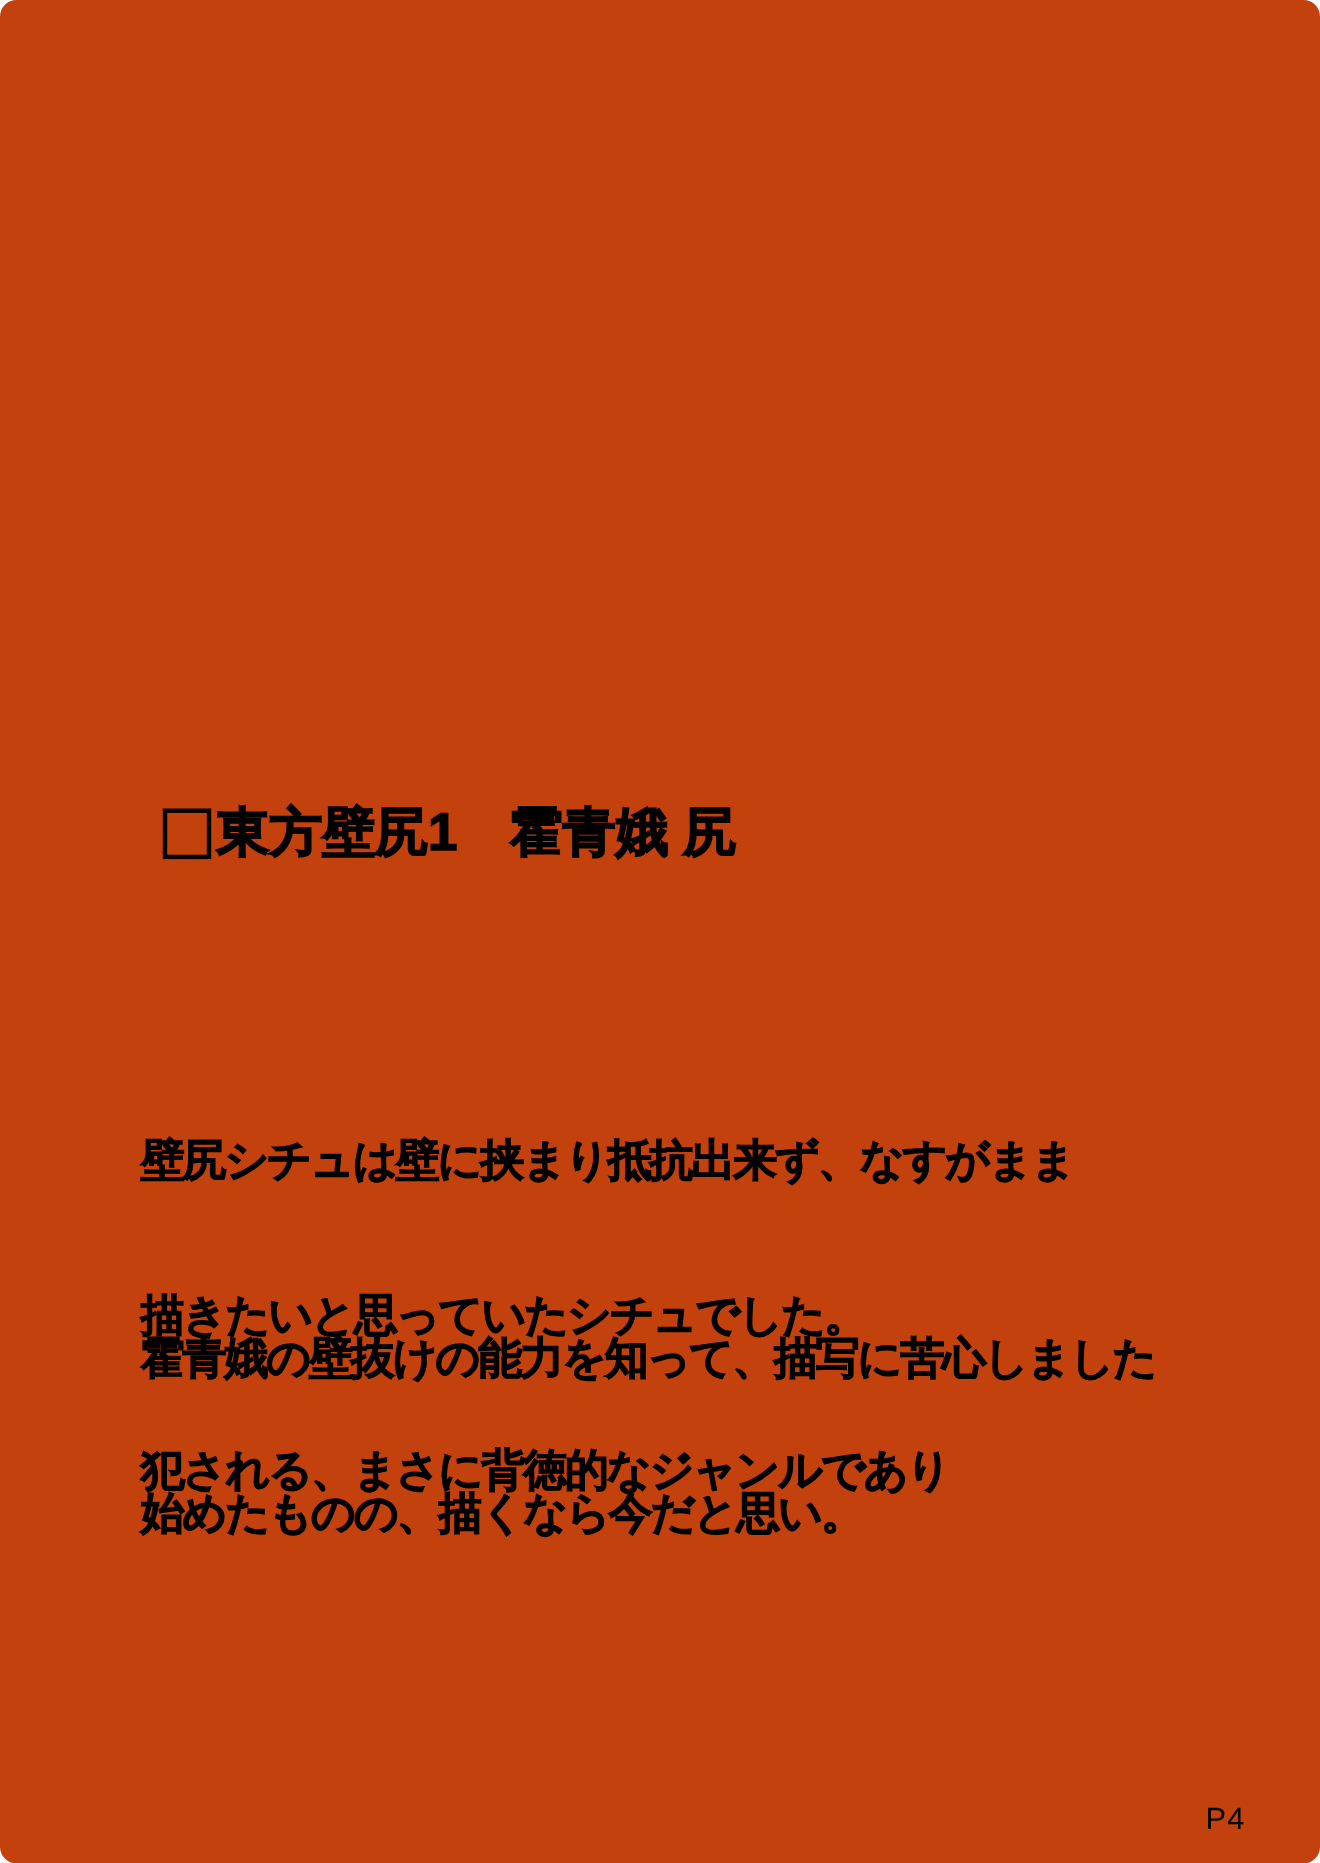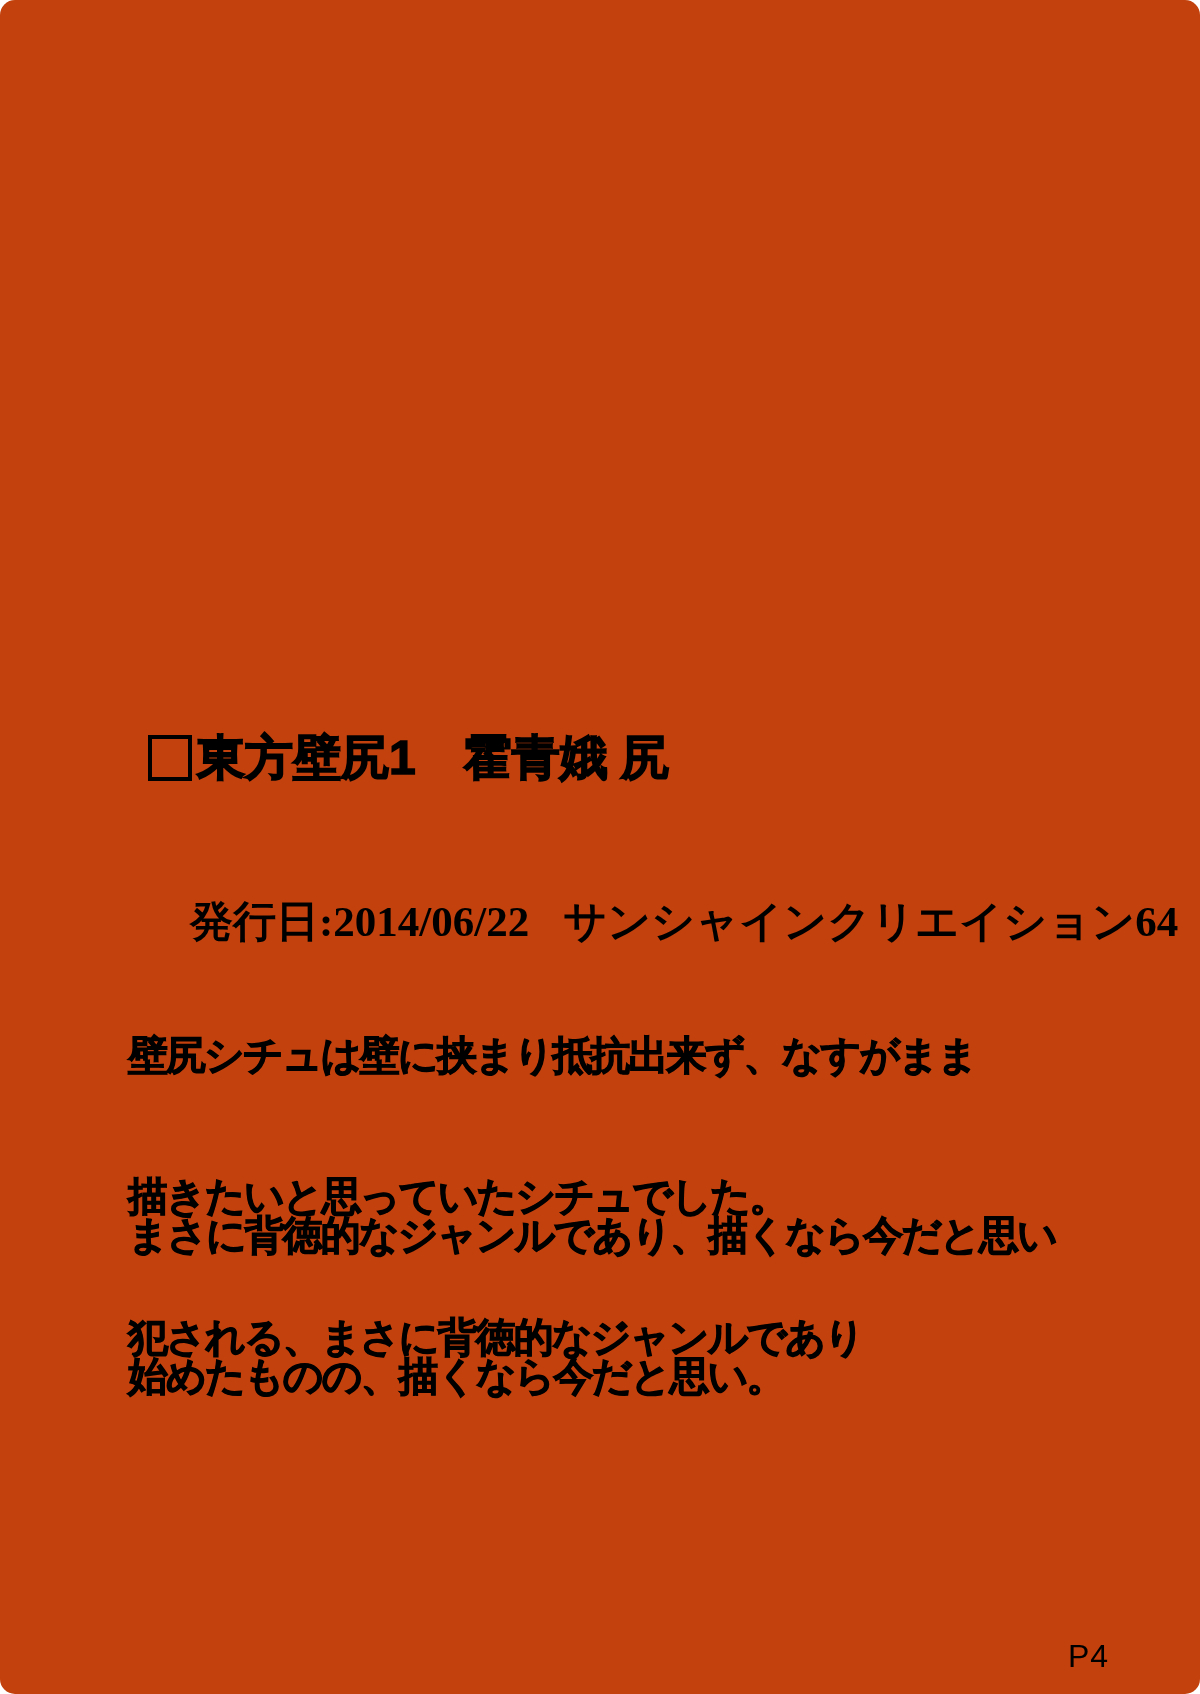--- a/index.html
+++ b/index.html
@@ -64,49 +64,46 @@
     letter-spacing: -2px;
     -webkit-text-stroke: 1px #000000;
     white-space: pre;
   }
   .para-1 { top: 938px; }
   .para-2 { top: 1118px; }
   
   .page-number {
     position: absolute;
     top: 1640px;
-    left: 1068px;
-    font-size: 32px;
+    left: 1096px;
+    font-size: 28px;
     font-weight: 400;
     line-height: 1;
     letter-spacing: 1px;
   }
 </style>
 </head>
 <body>
 
 <div class="page">
 
   <div class="title-row">
     <span class="tofu-box"></span>
     <span class="title-text">東方壁尻1　霍青娥 尻</span>
   </div>
 
-  <div class="pub-line">
-    <span>発行日:2014/06/22</span><span class="event">サンシャインクリエイション64</span>
-  </div>
 
   <div class="para para-1">
     <div class="line">壁尻シチュは壁に挟まり抵抗出来ず、なすがまま</div>
     <div class="line">描きたいと思っていたシチュでした。</div>
     <div class="line">犯される、まさに背徳的なジャンルであり</div>
   </div>
 
   <div class="para para-2">
-    <div class="line">まさに背徳的なジャンルであり、描くなら今だと思い</div>
+    <div class="line">霍青娥の壁抜けの能力を知って、描写に苦心しました</div>
     <div class="line">始めたものの、描くなら今だと思い。</div>
     
     
     
     
     
   </div>
 
   <div class="page-number">P4</div>
 

